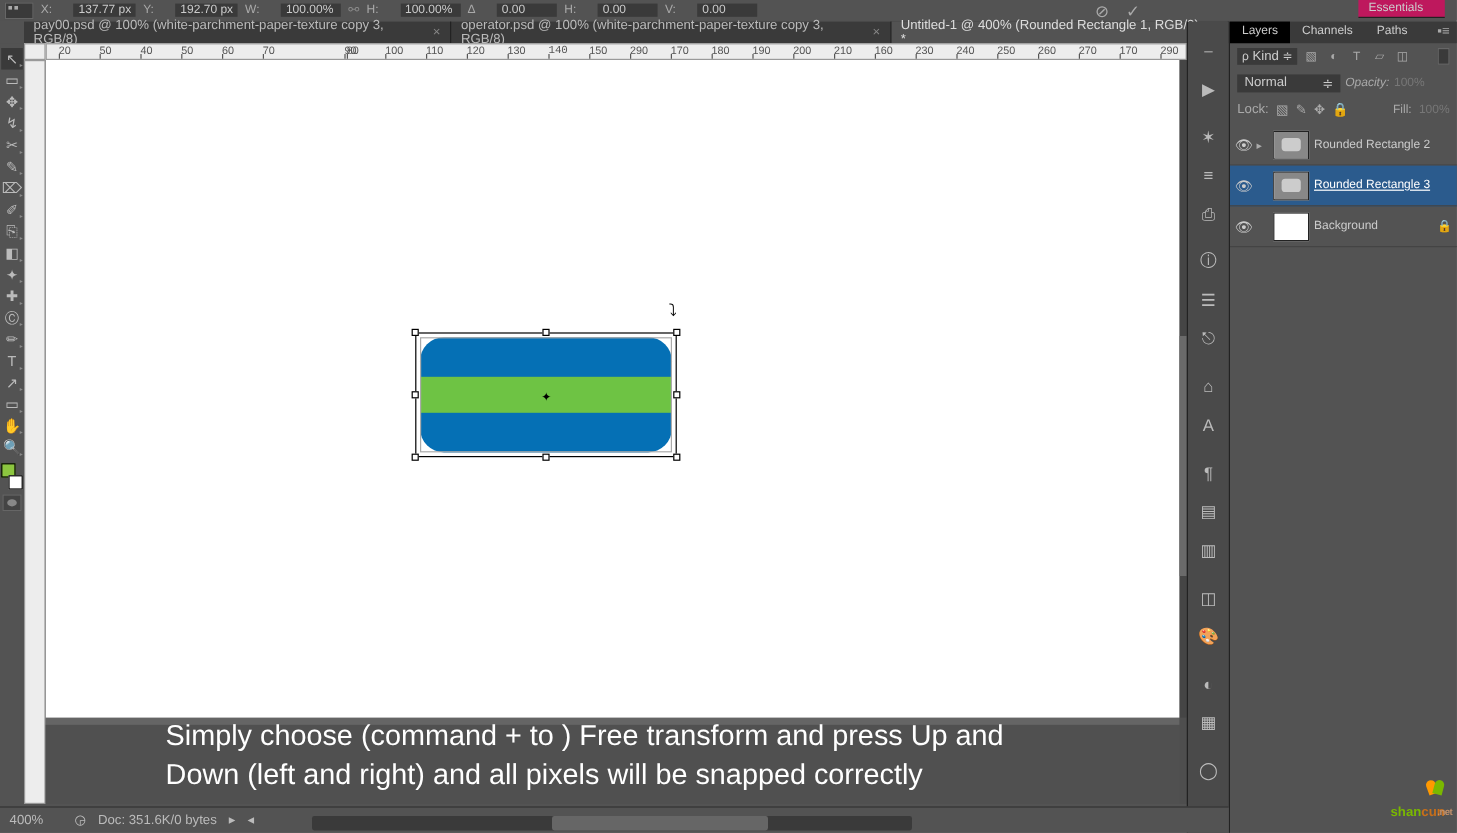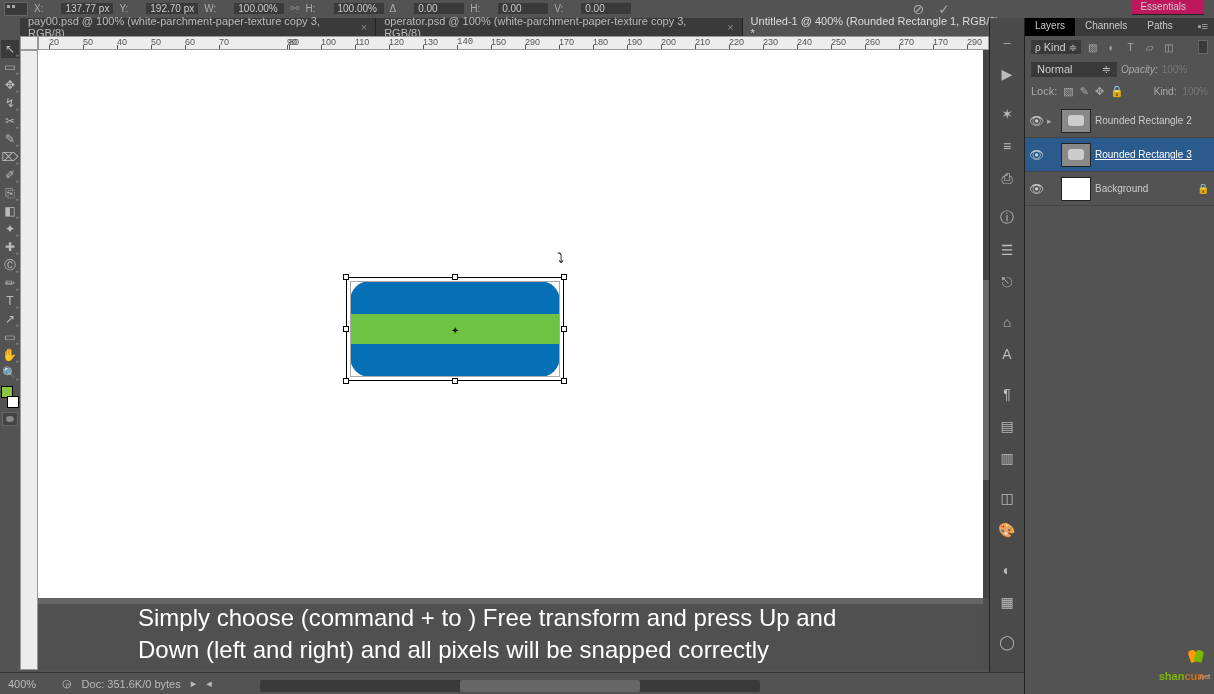--- a/index.html
+++ b/index.html
@@ -41,21 +41,21 @@
 .transform-box::before { content:''; position:absolute; inset:0; border: 1px solid #000; }
 .transform-box .inner { position:absolute; left:4px; top:4px; right:4px; bottom:4px; border: 1px solid #aaa; }
 .handle { position: absolute; width: 6px; height: 6px; border: 1px solid #000; background: #fff; }
 .handle.tl { top: -3px; left: -3px; } .handle.tm { top: -3px; left: calc(50% - 3px); } .handle.tr { top: -3px; right: -3px; }
 .handle.ml { top: calc(50% - 3px); left: -3px; } .handle.mr { top: calc(50% - 3px); right: -3px; }
 .handle.bl { bottom: -3px; left: -3px; } .handle.bm { bottom: -3px; left: calc(50% - 3px); } .handle.br { bottom: -3px; right: -3px; }
 .center-mark { position: absolute; top: calc(50% - 4px); left: calc(50% - 4px); font-size: 10px; color: #000; }
 .rotate-cursor { position: absolute; left: 519px; top: 200px; font-size: 14px; color: #000; }
 
 
-.subtitle { position: absolute; left: 38px; right: 225px; bottom: 24px; height: 72px; background: rgba(80,80,80,0.88); display: flex; align-items: center; padding: 16px 100px; }
+.subtitle { position: absolute; left: 38px; right: 225px; bottom: 24px; height: 72px; background: rgba(80,80,80,0.88); display: flex; align-items: flex-start; padding: 0 100px; }
 .subtitle-text { color: #fff; font-size: 24px; line-height: 1.35; font-family: "Helvetica Neue", Arial, sans-serif; }
 
 
 .vscroll { position: absolute; top: 50px; right: 225px; width: 6px; height: 620px; background: #454545; }
 .vscroll .thumb { position: absolute; top: 230px; width:100%; height: 200px; background: #6a6a6a; }
 
 
 .toolbar { position: absolute; top: 36px; left: 0; width: 20px; bottom: 24px; background: #535353; display: flex; flex-direction: column; align-items: center; padding-top: 4px; gap: 0; }
 .tool { width: 18px; height: 18px; display: flex; align-items: center; justify-content: center; color: #bbb; font-size: 12px; cursor: pointer; position: relative; }
 .tool.active { background: #3a3a3a; }
@@ -176,21 +176,21 @@
       <div class="tick" style="left: 350px;">120</div>
       <div class="tick" style="left: 384px;">130</div>
       <div class="tick" style="left: 418px; font-family: Liberation Mono, monospace;">140</div>
       <div class="tick" style="left: 452px;">150</div>
       <div class="tick" style="left: 486px;">290</div>
       <div class="tick" style="left: 520px;">170</div>
       <div class="tick" style="left: 554px;">180</div>
       <div class="tick" style="left: 588px;">190</div>
       <div class="tick" style="left: 622px;">200</div>
       <div class="tick" style="left: 656px;">210</div>
-      <div class="tick" style="left: 690px;">220</div>
+      <div class="tick" style="left: 690px;">160</div>
       <div class="tick" style="left: 724px;">230</div>
       <div class="tick" style="left: 758px;">240</div>
       <div class="tick" style="left: 792px;">250</div>
       <div class="tick" style="left: 826px;">260</div>
       <div class="tick" style="left: 860px;">270</div>
       <div class="tick" style="left: 894px;">170</div>
       <div class="tick" style="left: 928px;">290</div>
     </div>
   </div>
 <div class="ruler-v"></div>
@@ -300,21 +300,21 @@
       </div>
     <span class="op-label">Opacity:</span>
     <span class="op-val">100%</span>
   </div>
   <div class="lock-row">
     <span>Lock:</span>
     <span class="li">▧</span>
     <span class="li">✎</span>
     <span class="li">✥</span>
     <span class="li">🔒</span>
-    <span class="fill-label">Kind:</span>
+    <span class="fill-label">Fill:</span>
     <span class="op-val">100%</span>
   </div>
   <div class="layers" id="layers-list">
       <div class="layer">
         <span class="vis">👁</span>
         <span class="arrow">▸</span>
         <div class="thumb shape"></div>
         <span class="name">Rounded Rectangle 2</span>
       </div>
       <div class="layer selected">

